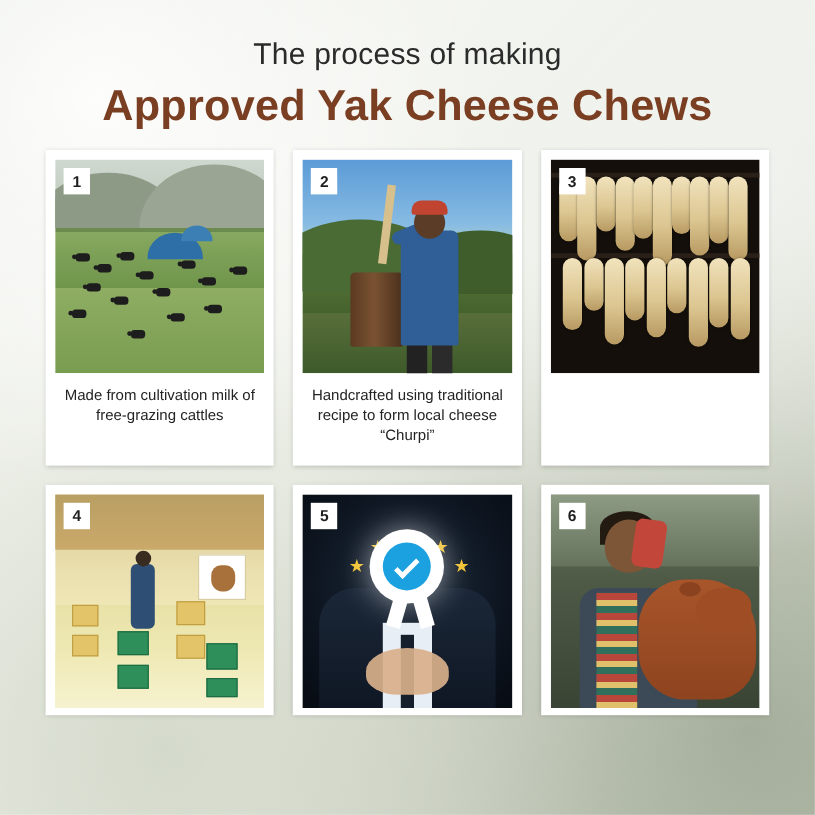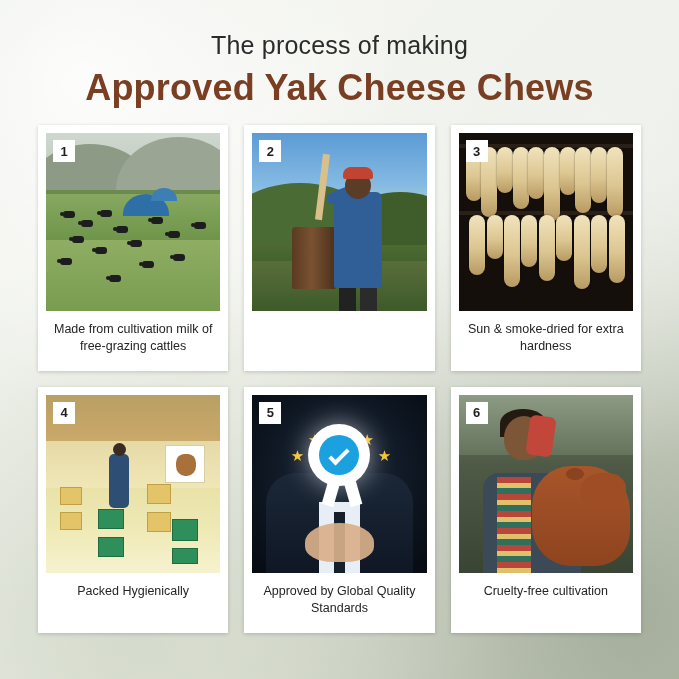--- a/index.html
+++ b/index.html
@@ -232,20 +232,23 @@
           <div class="stick"></div>
           <div class="barrel"></div>
           <div class="leg"></div>
             <div class="leg2"></div>
           <div class="body"></div>
           <div class="arm"></div>
           <div class="head"></div>
           <div class="cap"></div>
         </div>
         <div class="badge">2</div>
+      </div>
+      <div class="caption">
+        <span>Handcrafted using traditional recipe to form local cheese “Churpi”</span>
       </div>
     </div>
 
     <div class="card">
       <div class="thumb">
         <div class="scene s3">
           <div class="rope" style="top:6%"></div>
           <div class="rope" style="top:44%"></div>
           <div class="stick" style="left:4%;top:8%;height:54px"></div>
           <div class="stick" style="left:13%;top:8%;height:70px"></div>
@@ -262,45 +265,39 @@
           <div class="stick" style="left:26%;top:46%;height:72px"></div>
           <div class="stick" style="left:36%;top:46%;height:52px"></div>
           <div class="stick" style="left:46%;top:46%;height:66px"></div>
           <div class="stick" style="left:56%;top:46%;height:46px"></div>
           <div class="stick" style="left:66%;top:46%;height:74px"></div>
           <div class="stick" style="left:76%;top:46%;height:58px"></div>
           <div class="stick" style="left:86%;top:46%;height:68px"></div>
         </div>
         <div class="badge">3</div>
       </div>
-      <div class="caption">
-        <span>Sun &amp; smoke-dried for extra hardness</span>
-      </div>
     </div>
 
     <div class="card">
       <div class="thumb">
         <div class="scene s4">
           <div class="wall"></div>
           <div class="sign"></div>
           <div class="floor"></div>
           <div class="person"></div>
           <div class="box" style="left:8%;top:52%;width:22px;height:18px"></div>
           <div class="box" style="left:8%;top:66%;width:22px;height:18px"></div>
           <div class="crate" style="left:30%;top:64%;width:26px;height:20px"></div>
           <div class="crate" style="left:30%;top:80%;width:26px;height:20px"></div>
           <div class="box" style="left:58%;top:50%;width:24px;height:20px"></div>
           <div class="box" style="left:58%;top:66%;width:24px;height:20px"></div>
           <div class="crate" style="left:72%;top:70%;width:26px;height:22px"></div>
           <div class="crate" style="left:72%;top:86%;width:26px;height:16px"></div>
         </div>
         <div class="badge">4</div>
-      </div>
-      <div class="caption">
-        <span>Packed Hygienically</span>
       </div>
     </div>
 
     <div class="card">
       <div class="thumb">
         <div class="scene s5">
           <div class="suit"></div>
           <div class="shirt"></div>
           <div class="tie"></div>
           <div class="hand"></div>
@@ -309,39 +306,33 @@
           <div class="star" style="left:47%;top:16%">★</div>
           <div class="star" style="left:62%;top:21%">★</div>
           <div class="star" style="left:72%;top:30%">★</div>
           <div class="ribbon" style="transform:translateX(-14px) rotate(16deg)"></div>
           <div class="ribbon" style="transform:translateX(8px) rotate(-16deg)"></div>
           <div class="medal"></div>
           <div class="check"></div>
         </div>
         <div class="badge">5</div>
       </div>
-      <div class="caption">
-        <span>Approved by Global Quality Standards</span>
-      </div>
     </div>
 
     <div class="card">
       <div class="thumb">
         <div class="scene s6">
           <div class="sky"></div>
           <div class="bodyW"></div>
           <div class="stripe"></div>
           <div class="hair"></div>
           <div class="headW"></div>
           <div class="scarf"></div>
           <div class="calf"></div>
           <div class="calfHead"></div>
           <div class="ear"></div>
         </div>
         <div class="badge">6</div>
       </div>
-      <div class="caption">
-        <span>Cruelty-free cultivation</span>
-      </div>
     </div>
 
   </div>
 </div>
 
 </body></html>

